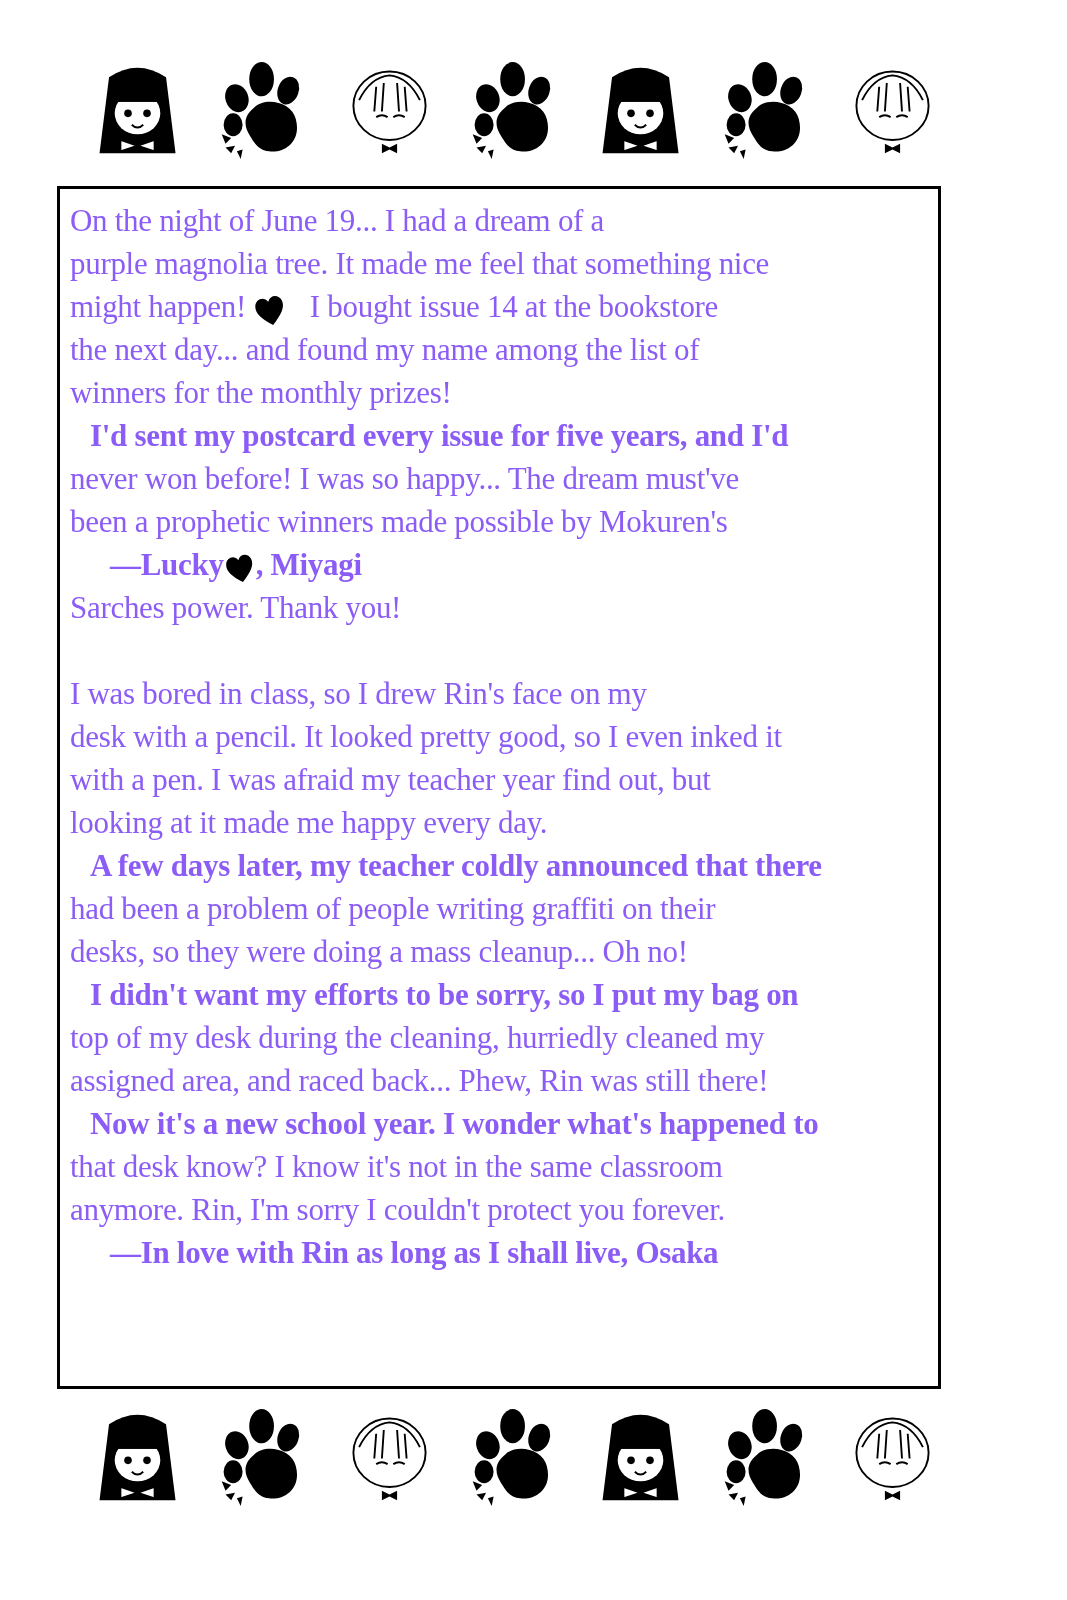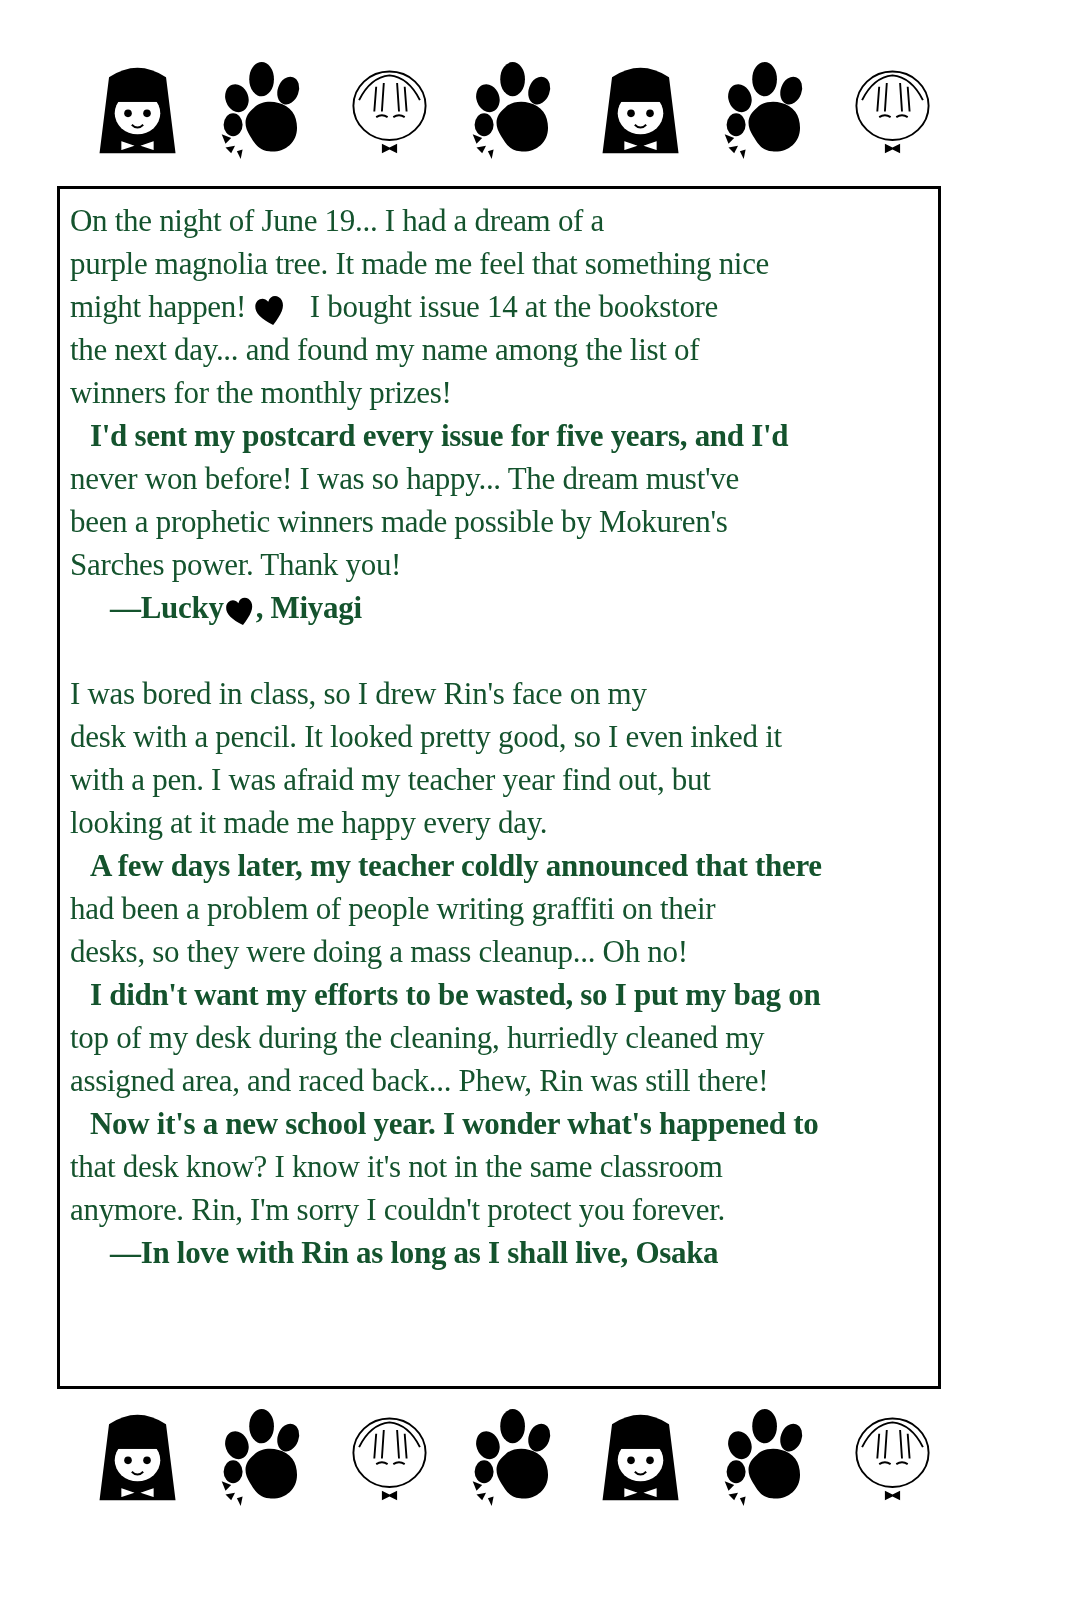--- a/index.html
+++ b/index.html
@@ -7,21 +7,21 @@
   .deco-row { position: absolute; left: 85px; width: 860px; height: 110px; display: flex; justify-content: space-between; align-items: center; }
   .deco-row.top { top: 55px; }
   .deco-row.bottom { top: 1402px; }
   .deco { width: 105px; height: 105px; display: flex; align-items: center; justify-content: center; }
   .letter-box {
     position: absolute; left: 57px; top: 186px; width: 878px; height: 1197px;
     border: 3px solid #000; box-sizing: content-box;
   }
   .content {
     position: absolute; left: 10px; top: 10px; right: 8px;
-    font-family: "Liberation Serif", serif; font-size: 31px; line-height: 43px; color: #14532d;
+    font-family: "Liberation Serif", serif; font-size: 31px; line-height: 43px; color: #8b5cf6;
     letter-spacing: -0.3px;
   }
   .line { white-space: nowrap; display: block; height: 43px; }
   .indent { padding-left: 20px; font-weight: bold; }
   .sig { font-weight: bold; padding-left: 40px; }
   .gap { height: 43px; display: block; }
   .heart { display: inline-block; vertical-align: middle; }
 </style>
 </head>
 <body>
@@ -100,33 +100,33 @@
       <span class="line">On the night of June 19... I had a dream of a</span>
       <span class="line">purple magnolia tree. It made me feel that something nice</span>
       <span class="line">might happen! <svg class="heart" width="34" height="34" viewBox="0 0 40 40">
           <path d="M20 38 C8 28 2 20 4 12 C6 4 16 2 20 10 C24 2 34 4 36 12 C38 20 32 28 20 38 Z" fill="#000" transform="rotate(-12 20 20)"></path>
         </svg><span style="white-space: pre;">   I bought issue 14 at the bookstore</span></span>
       <span class="line">the next day... and found my name among the list of</span>
       <span class="line">winners for the monthly prizes!</span>
       <span class="line indent">I'd sent my postcard every issue for five years, and I'd</span>
       <span class="line">never won before! I was so happy... The dream must've</span>
       <span class="line">been a prophetic winners made possible by Mokuren's</span>
-      <span class="line">Sarches power. Thank you!</span>
       <span class="line sig">—Lucky<svg class="heart" width="32" height="32" viewBox="0 0 40 40">
           <path d="M20 38 C8 28 2 20 4 12 C6 4 16 2 20 10 C24 2 34 4 36 12 C38 20 32 28 20 38 Z" fill="#000" transform="rotate(-12 20 20)"></path>
         </svg>, Miyagi</span>
+      <span class="line">Sarches power. Thank you!</span>
       <span class="gap"></span>
       <span class="line">I was bored in class, so I drew Rin's face on my</span>
       <span class="line">desk with a pencil. It looked pretty good, so I even inked it</span>
       <span class="line">with a pen. I was afraid my teacher year find out, but</span>
       <span class="line">looking at it made me happy every day.</span>
       <span class="line indent">A few days later, my teacher coldly announced that there</span>
       <span class="line">had been a problem of people writing graffiti on their</span>
       <span class="line">desks, so they were doing a mass cleanup... Oh no!</span>
-      <span class="line indent">I didn't want my efforts to be wasted, so I put my bag on</span>
+      <span class="line indent">I didn't want my efforts to be sorry, so I put my bag on</span>
       <span class="line">top of my desk during the cleaning, hurriedly cleaned my</span>
       <span class="line">assigned area, and raced back... Phew, Rin was still there!</span>
       <span class="line indent">Now it's a new school year. I wonder what's happened to</span>
       <span class="line">that desk know? I know it's not in the same classroom</span>
       <span class="line">anymore. Rin, I'm sorry I couldn't protect you forever.</span>
       <span class="line sig">—In love with Rin as long as I shall live, Osaka</span>
     </div>
 </div>
 
 <div class="deco-row bottom" id="deco-bottom">

